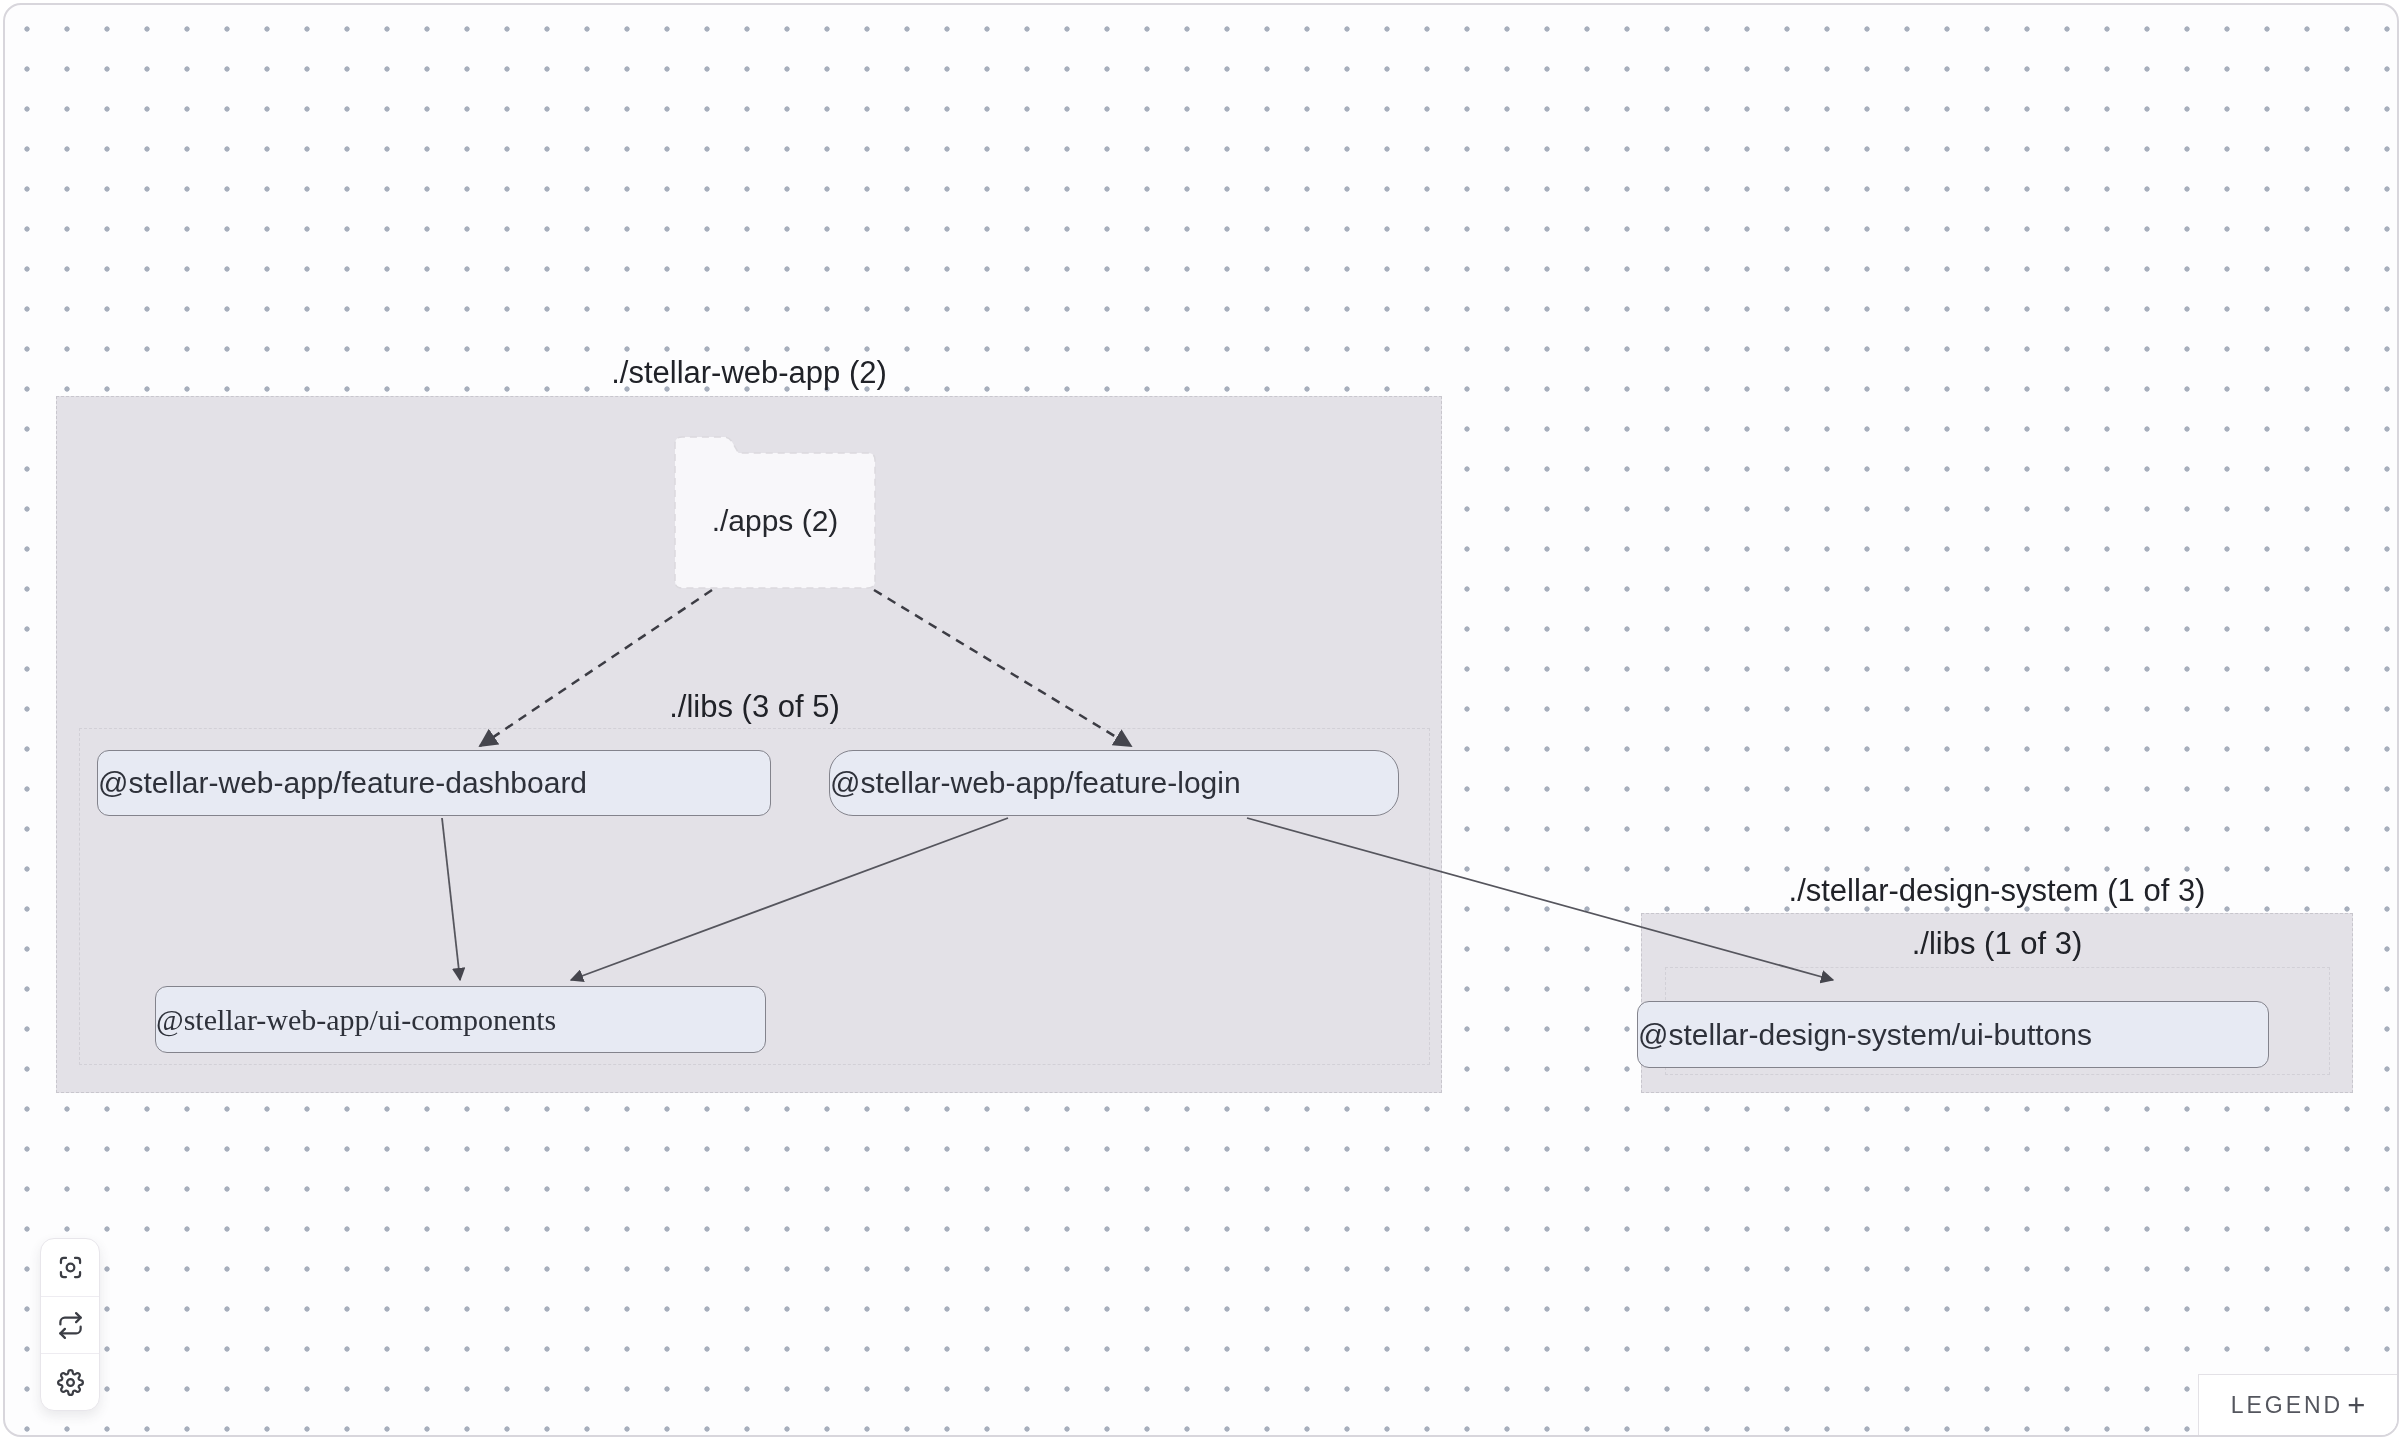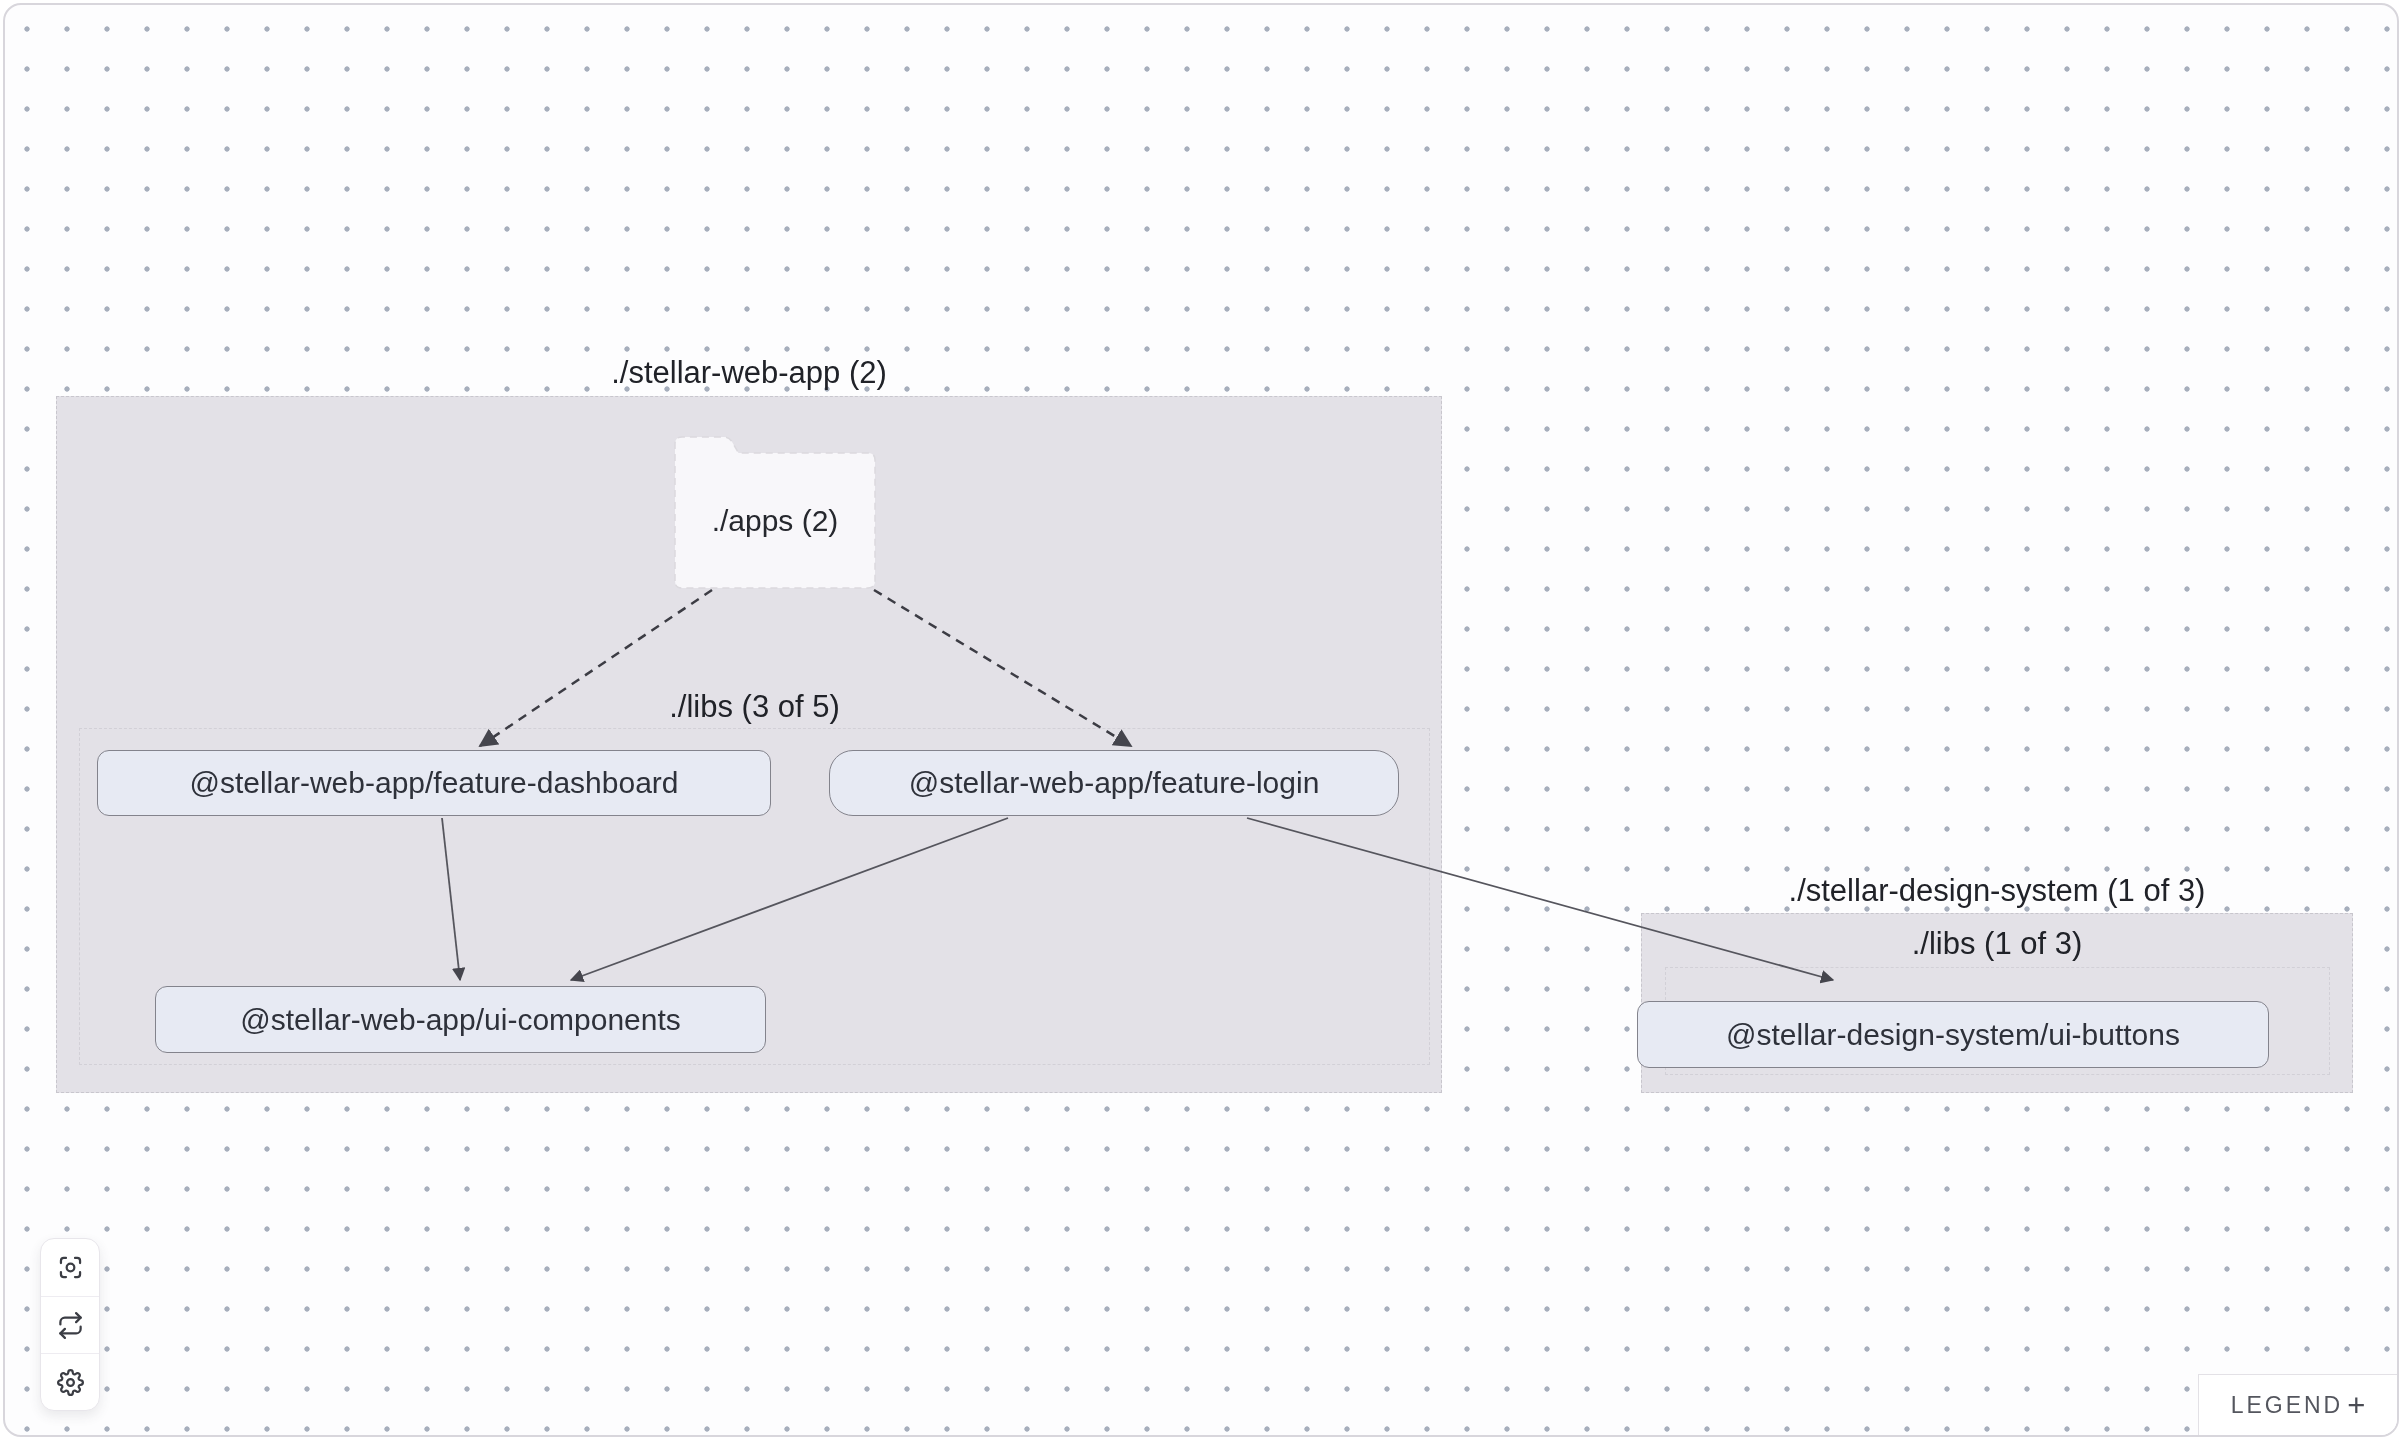--- a/index.html
+++ b/index.html
@@ -36,28 +36,28 @@
   
   .folder{position:absolute;left:669px;top:431px;width:202px;height:153px;cursor:pointer;}
   .folder svg{position:absolute;inset:0;}
   .folder .folder-label{
     position:absolute;left:0;right:0;top:17px;bottom:0;
     display:flex;align-items:center;justify-content:center;
     font-size:30px;color:#26282e;
   }
   
   .node{
-    position:absolute;display:flex;align-items:center;justify-content:center;
+    position:absolute;display:flex;align-items:center;justify-content:flex-start;
     background:#e7eaf3;border:1.5px solid #83838c;border-radius:12px;
     font-size:30px;color:#2e313a;box-sizing:border-box;cursor:pointer;
     white-space:nowrap;
   }
   #node-feature-dashboard{left:92px;top:745px;width:674px;height:66px;}
   #node-feature-login{left:824px;top:745px;width:570px;height:66px;border-radius:24px;}
-  #node-ui-components{left:150px;top:981px;width:611px;height:67px;}
+  #node-ui-components{left:150px;top:981px;width:611px;height:67px;font-family:Liberation Serif, serif;}
   #node-ui-buttons{left:1632px;top:981px;width:632px;height:67px;margin-top:15px;}
   
   .edges{position:absolute;inset:0;pointer-events:none;}
   .edge-dashed{stroke:#3c3c44;stroke-width:2.5;stroke-dasharray:9 7;fill:none;}
   .edge-solid{stroke:#55555d;stroke-width:1.8;fill:none;}
   
   .toolbar{
     position:absolute;left:35px;top:1233px;width:58px;
     background:#ffffff;border:1px solid #e8e6eb;border-radius:14px;
     box-shadow:0 5px 12px rgba(60,60,70,.10);

